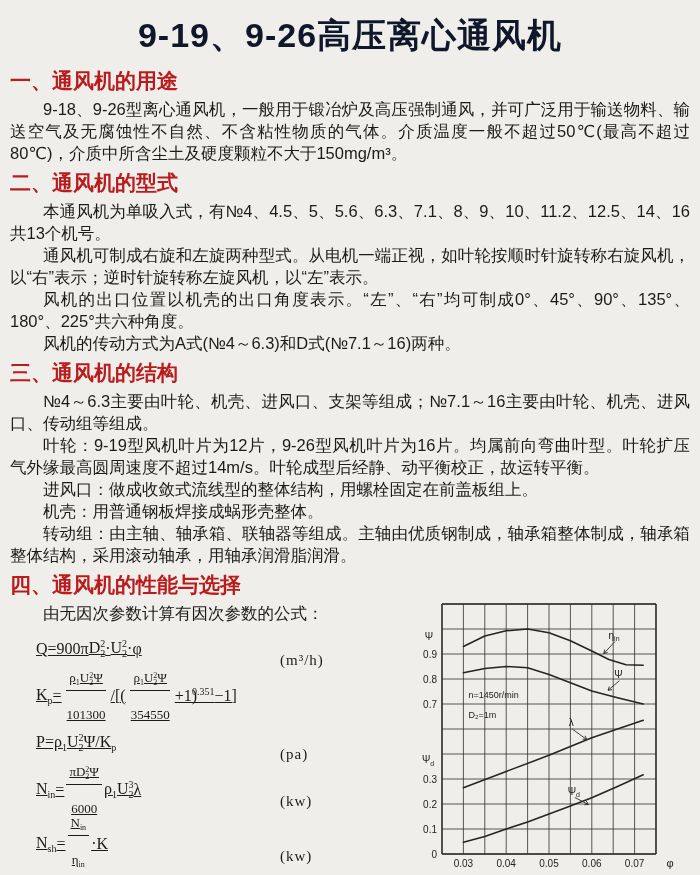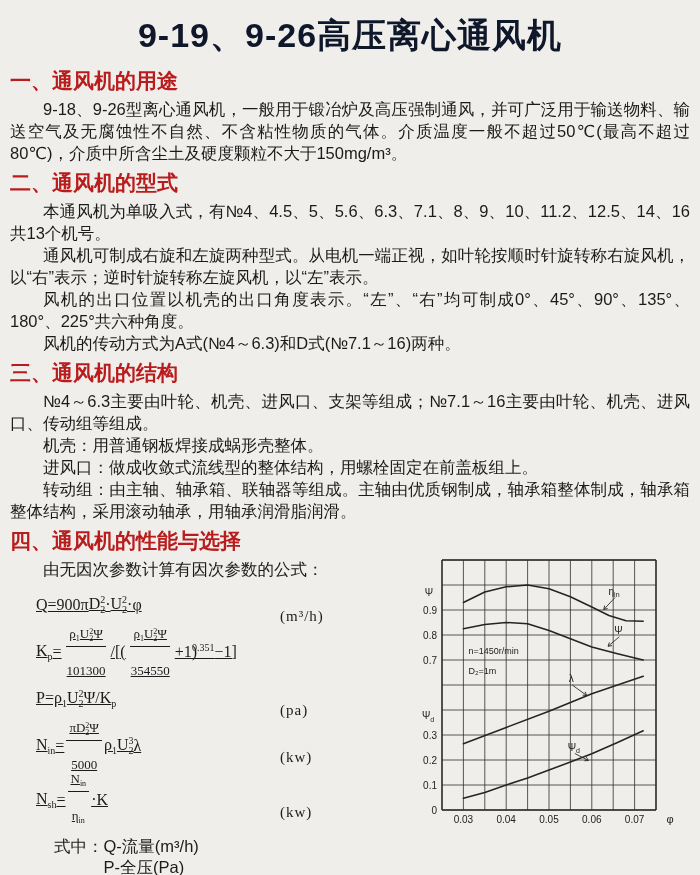--- a/index.html
+++ b/index.html
@@ -79,22 +79,23 @@
       <div class="section">
         <h2 class="section-heading">二、通风机的型式</h2>
         <p class="para">本通风机为单吸入式，有№4、4.5、5、5.6、6.3、7.1、8、9、10、11.2、12.5、14、16共13个机号。</p>
         <p class="para">通风机可制成右旋和左旋两种型式。从电机一端正视，如叶轮按顺时针旋转称右旋风机，以“右”表示；逆时针旋转称左旋风机，以“左”表示。</p>
         <p class="para">风机的出口位置以机壳的出口角度表示。“左”、“右”均可制成0°、45°、90°、135°、180°、225°共六种角度。</p>
         <p class="para">风机的传动方式为A式(№4～6.3)和D式(№7.1～16)两种。</p>
       </div>
       <div class="section">
         <h2 class="section-heading">三、通风机的结构</h2>
         <p class="para">№4～6.3主要由叶轮、机壳、进风口、支架等组成；№7.1～16主要由叶轮、机壳、进风口、传动组等组成。</p>
+        <p class="para">叶轮：9-19型风机叶片为12片，9-26型风机叶片为16片。均属前向弯曲叶型。叶轮扩压气外缘最高圆周速度不超过14m/s。叶轮成型后经静、动平衡校正，故运转平衡。</p>
+        <p class="para">进风口：做成收敛式流线型的整体结构，用螺栓固定在前盖板组上。</p>
         <p class="para">机壳：用普通钢板焊接成蜗形壳整体。</p>
-        <p class="para">进风口：做成收敛式流线型的整体结构，用螺栓固定在前盖板组上。</p>
         <p class="para">转动组：由主轴、轴承箱、联轴器等组成。主轴由优质钢制成，轴承箱整体制成，轴承箱整体结构，采用滚动轴承，用轴承润滑脂润滑。</p>
       </div>
       <div class="section">
         <h2 class="section-heading">四、通风机的性能与选择</h2>
       </div>
     </div>
 
   <div class="bottom-row">
     <div class="left-col">
       <p class="para">由无因次参数计算有因次参数的公式：</p>
@@ -134,21 +135,21 @@
               <span class="tk">Ψ/K<sub>p</sub></span>
             </span>
             <span class="formula-unit">(pa)</span>
           </div>
           <div class="formula-row">
             <span class="formula-expr">
               <span class="tk">N<sub class="wide">in</sub></span>
               <span class="tk">=</span>
               <span class="frac">
                 <span class="num"><span class="tk">πD<sub>2</sub><sup>2</sup></span><span class="tk">Ψ</span></span>
-                <span class="den"><span class="tk">5000</span></span>
+                <span class="den"><span class="tk">6000</span></span>
               </span>
               <span class="tk">ρ<sub>1</sub></span>
               <span class="tk">U<sub>2</sub><sup>3</sup></span>
               <span class="tk">λ</span>
             </span>
             <span class="formula-unit">(kw)</span>
           </div>
           <div class="formula-row">
             <span class="formula-expr">
               <span class="tk">N<sub class="wide">sh</sub></span>

